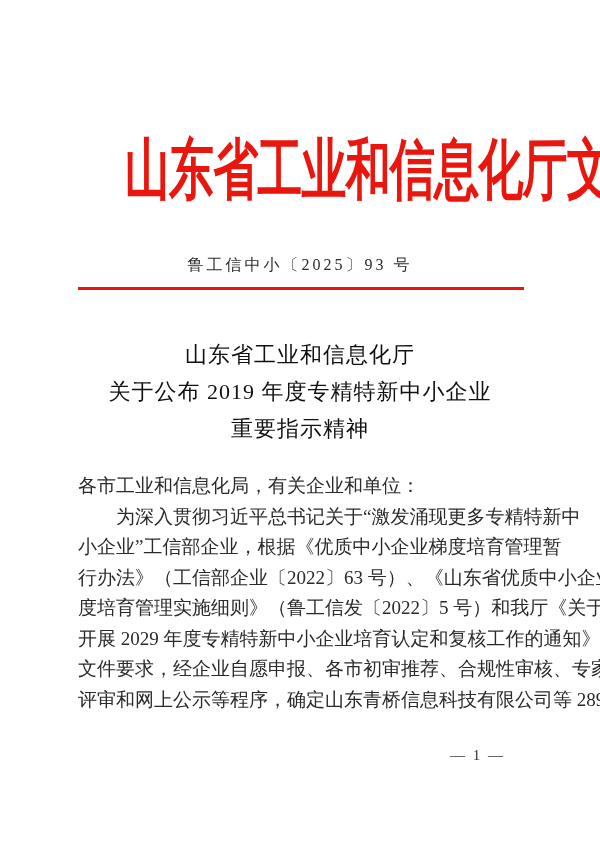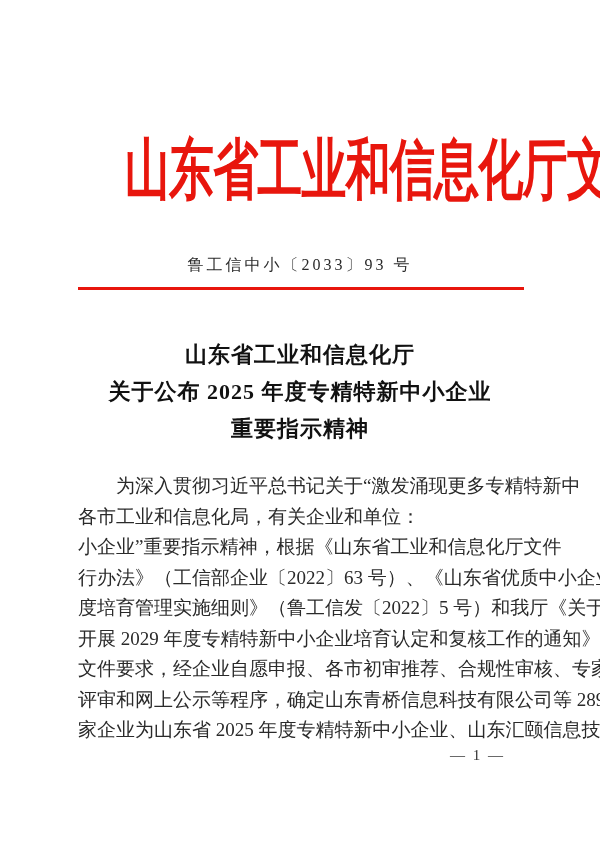--- a/index.html
+++ b/index.html
@@ -57,21 +57,21 @@
     height: 3px;
     background: var(--accent-red, #e8160d);
   }
 
   
   .notice-title {
     position: absolute;
     top: 336px; left: 0;
     width: 100%;
     text-align: center;
-    font-weight: bold;
+    font-weight: normal;
     font-size: 22px;
     line-height: 37px;
     color: #111111;
     letter-spacing: 1px;
   }
 
   
   .body-block {
     position: absolute;
     top: 471px;
@@ -107,37 +107,36 @@
 </style>
 </head>
 <body>
 
 <div class="page">
 
   <div class="letterhead">
     <span class="lh-text">山东省工业和信息化厅文件</span>
   </div>
 
-  <div class="doc-number">鲁工信中小〔2033〕93 号</div>
+  <div class="doc-number">鲁工信中小〔2025〕93 号</div>
 
   <div class="red-line"></div>
 
   <div class="notice-title">
     <div class="title-line">山东省工业和信息化厅</div>
-    <div class="title-line">关于公布 2025 年度专精特新中小企业</div>
+    <div class="title-line">关于公布 2019 年度专精特新中小企业</div>
     <div class="title-line">重要指示精神</div>
   </div>
 
   <div class="body-block">
+    <div class="body-line salutation">各市工业和信息化局，有关企业和单位：</div>
     <div class="body-line indent">为深入贯彻习近平总书记关于“激发涌现更多专精特新中</div>
-    <div class="body-line salutation">各市工业和信息化局，有关企业和单位：</div>
-    <div class="body-line">小企业”重要指示精神，根据《山东省工业和信息化厅文件</div>
+    <div class="body-line">小企业”工信部企业，根据《优质中小企业梯度培育管理暂</div>
     <div class="body-line">行办法》（工信部企业〔2022〕63 号）、《山东省优质中小企业梯</div>
     <div class="body-line">度培育管理实施细则》（鲁工信发〔2022〕5 号）和我厅《关于</div>
     <div class="body-line">开展 2029 年度专精特新中小企业培育认定和复核工作的通知》</div>
     <div class="body-line">文件要求，经企业自愿申报、各市初审推荐、合规性审核、专家</div>
     <div class="body-line">评审和网上公示等程序，确定山东青桥信息科技有限公司等 2897</div>
-    <div class="body-line">家企业为山东省 2025 年度专精特新中小企业、山东汇颐信息技</div>
   </div>
 
   <div class="page-number">— 1 —</div>
 
 </div>
 
 </body></html>

